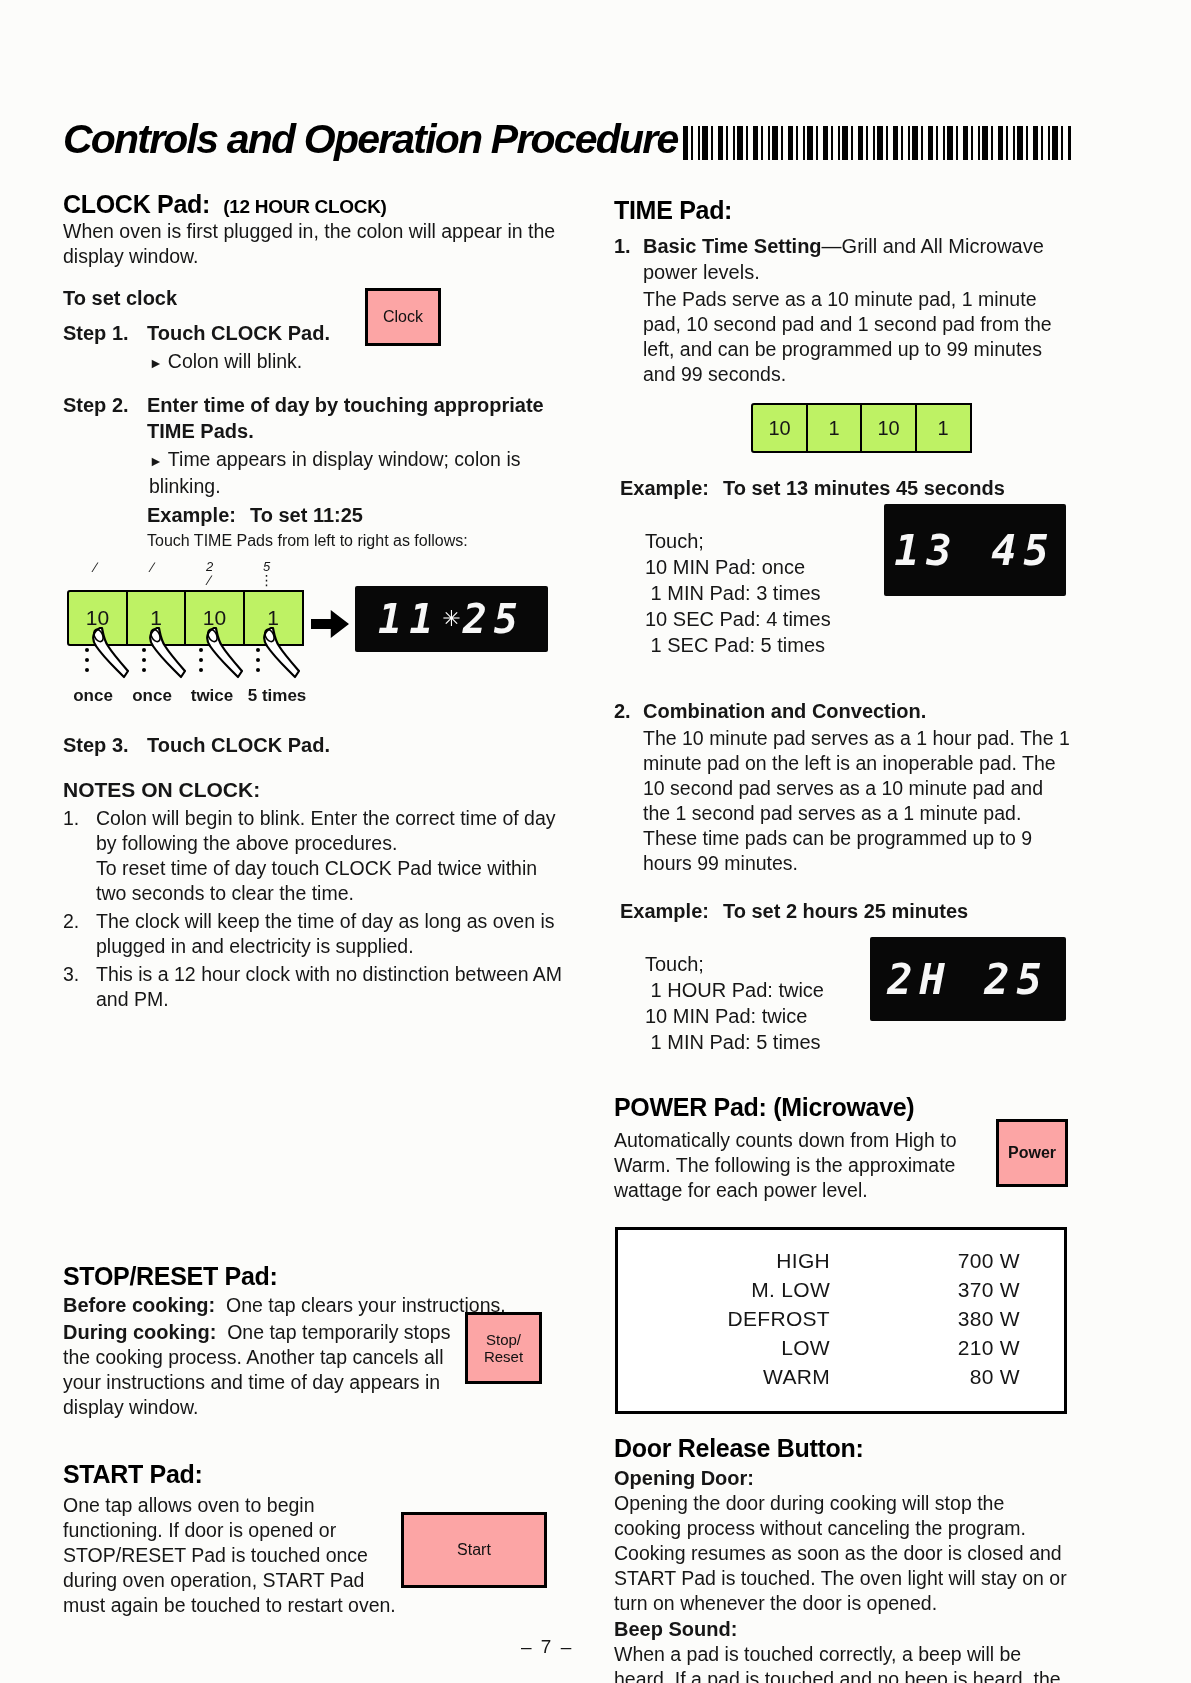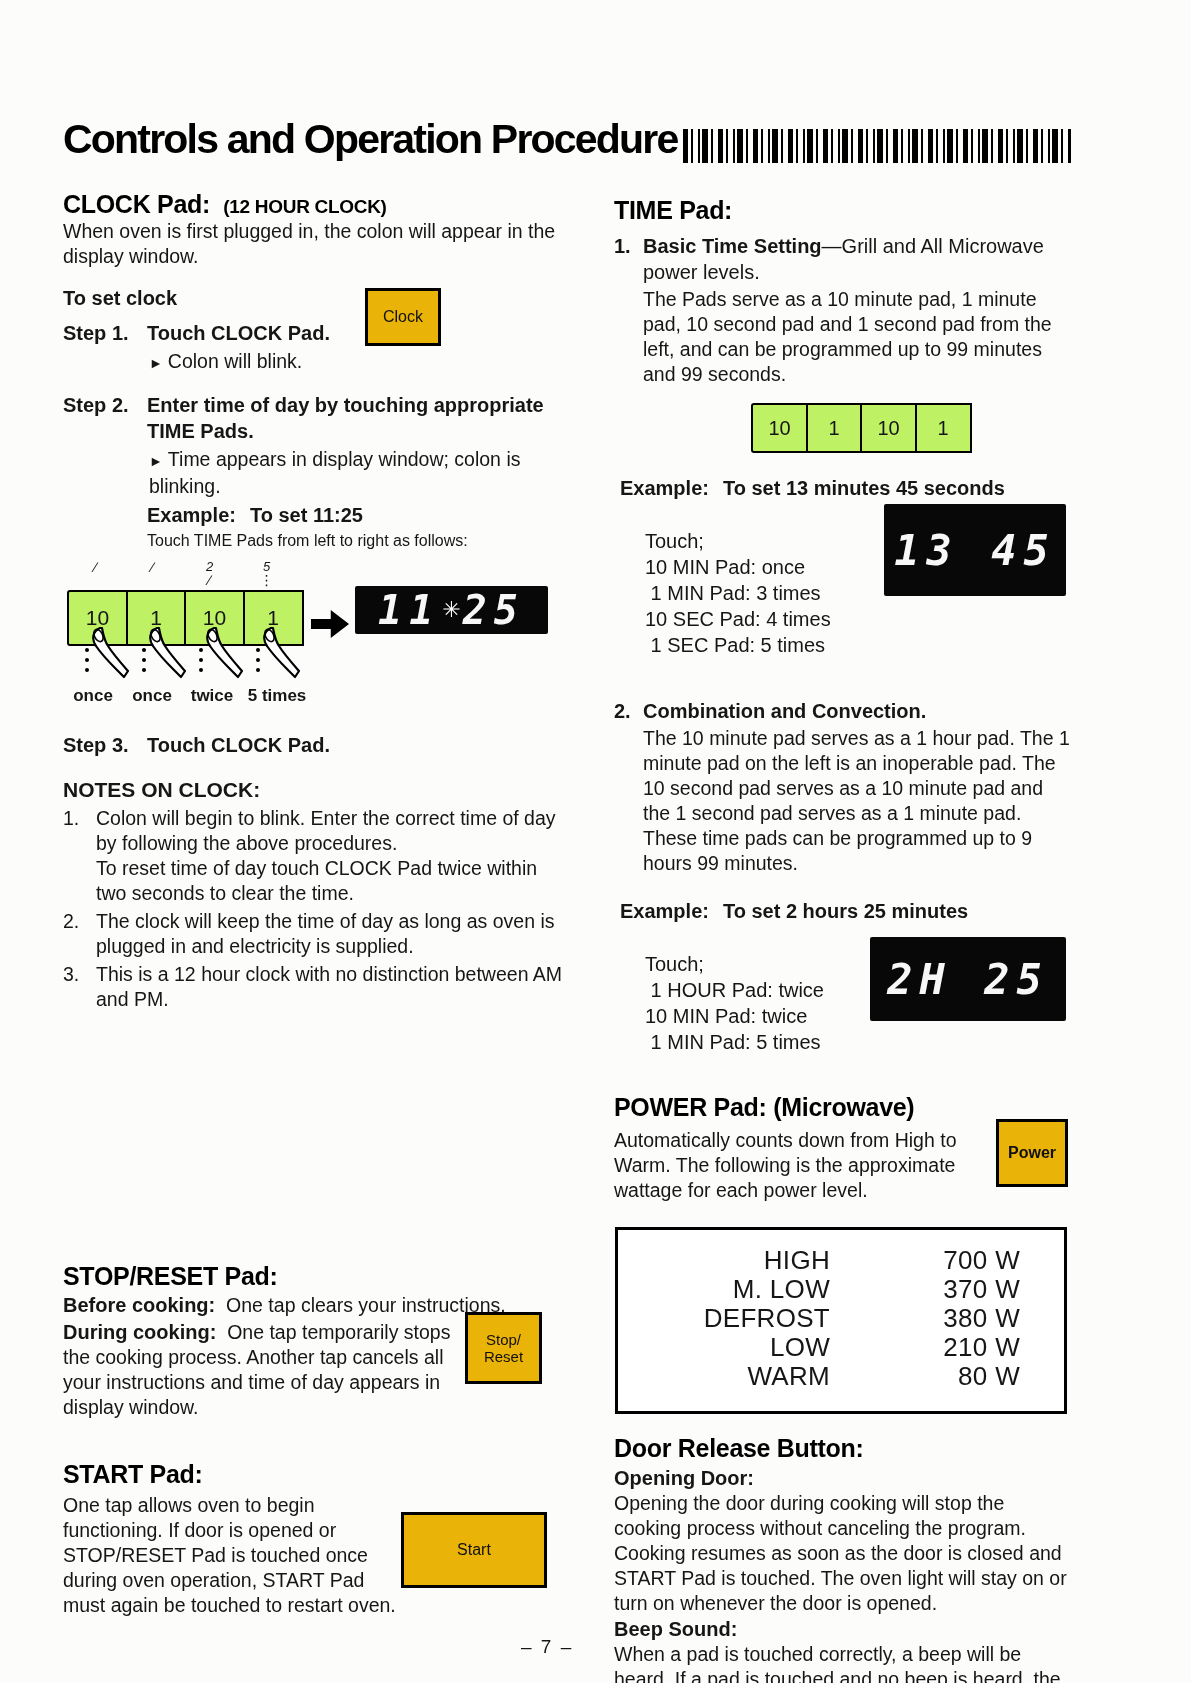--- a/index.html
+++ b/index.html
@@ -2,21 +2,21 @@
 <html><head>
 <meta charset="utf-8">
 <style>
   html,body { margin:0; padding:0; background:#9a9a9a; }
   .page {
     position:relative; width:1191px; height:1683px; margin:0 auto;
     background:#fcfcfa; color:#161616; overflow:hidden;
     font-family:"Liberation Sans", sans-serif;
   }
   
-  .title-row { position:absolute; left:63px; top:116px; right:52px; display:flex; align-items:flex-end; }
+  .title-row { position:absolute; left:63px; top:116px; right:52px; display:flex; align-items:flex-start;font-style:italic; }
   .page-title { margin:0; font-size:41px; font-weight:bold; letter-spacing:-1.8px; color:#000; white-space:nowrap; }
   .barcode {
     flex:none; width:388px; height:34px; margin:10px 0 0 6px;
     background:repeating-linear-gradient(90deg,
       #000 0 5px, transparent 5px 8px, #000 8px 10px, transparent 10px 15px,
       #000 15px 17px, transparent 17px 19px, #000 19px 25px, transparent 25px 28px,
       #000 28px 30px, transparent 30px 35px);
   }
   
   .col-left  { position:absolute; left:63px;  top:190px; width:508px; }
@@ -32,21 +32,21 @@
   .step-body { flex:1; }
   .step-title { font-size:20px; font-weight:bold; line-height:26px; }
   .bullet-line { margin-top:3px; padding-left:2px; font-size:19.5px; line-height:25px; }
   .bullet-icon { font-size:14px; margin-right:5px; }
   .example-line { margin-top:5px; font-size:20px; font-weight:bold; }
   .example-gap { display:inline-block; width:14px; }
   .follow-note { margin-top:5px; }
   
   .pad-btn {
     display:flex; flex-direction:column; align-items:center; justify-content:center;
-    border:3.5px solid #000; background:#eab308; color:#111; text-align:center;
+    border:3.5px solid #000; background:#fca5a5; color:#111; text-align:center;
   }
   .clock-btn { position:absolute; left:302px; top:98px; width:70px; height:52px; font-size:16px; }
   .stopreset-btn { position:absolute; left:402px; top:50px; width:71px; height:66px; font-size:15px; line-height:17px; }
   .start-btn { position:absolute; left:338px; top:52px; width:140px; height:70px; font-size:16px; }
   .power-btn { position:absolute; right:2px; top:26px; width:66px; height:62px; font-size:16px; font-weight:bold; }
   
   .clock-diagram { position:relative; height:158px; margin:14px 0 2px; }
   .tick-cell { position:absolute; top:-4px; width:57px; text-align:center; }
   .tap-num { display:block; font-size:13px; font-style:italic; line-height:13px; }
   .tick-mark { display:block; font-size:14px; line-height:14px; }
@@ -67,21 +67,21 @@
   
   .led-display {
     background:#080808; display:flex; align-items:center; justify-content:center;
     border-radius:2px;
   }
   .seg {
     font-family:"DejaVu Sans Mono", monospace; font-style:italic; font-weight:bold;
     color:#f7f7f7; font-size:42px; letter-spacing:7px; white-space:pre;
   }
   .blink-star { color:#fff; font-size:22px; margin:0 2px; }
-  .clock-display { position:absolute; left:292px; top:22px; width:193px; height:48px; }
+  .clock-display { position:absolute; left:292px; top:22px; width:193px; height:66px; }
   .clock-display .seg { font-size:40px; }
   
   .notes { margin-top:20px; }
   .notes-h { font-size:21px; font-weight:bold; margin-bottom:4px; }
   .note { display:flex; margin-top:3px; }
   .note-num { flex:none; width:33px; font-size:19.5px; line-height:25px; }
   .note-text { flex:1; font-size:19.5px; line-height:25px; }
   
   .stopreset { margin-top:250px; position:relative; }
   .stopreset p { margin-top:2px; }
@@ -103,21 +103,21 @@
   .display-1 { position:absolute; right:4px; top:-24px; width:182px; height:92px; }
   .display-2 { position:absolute; right:4px; top:-14px; width:196px; height:84px; }
   .powersec { position:relative; margin-top:30px; }
   .powersec .h-sec { margin-bottom:6px; }
   .power-body { width:372px; }
   .power-table {
     margin:24px 0 0 1px; width:446px; border:3px solid #000; background:#fff;
     padding:16px 0 20px;
   }
   .ptable-row { display:grid; grid-template-columns:212px 190px; }
-  .ptable-row span { text-align:right; font-size:26px; line-height:29px; letter-spacing:0.3px; }
+  .ptable-row span { text-align:right; font-size:21px; line-height:29px; letter-spacing:0.3px; }
   .doorsec { margin-top:20px; }
   .doorsec .h-sec { margin-bottom:2px; }
   .sub-lead { font-size:20px; font-weight:bold; line-height:26px; }
   .page-number { position:absolute; left:521px; top:1636px; font-size:19px; letter-spacing:2px; }
 </style>
 </head>
 <body>
 
 <div class="page">
 

